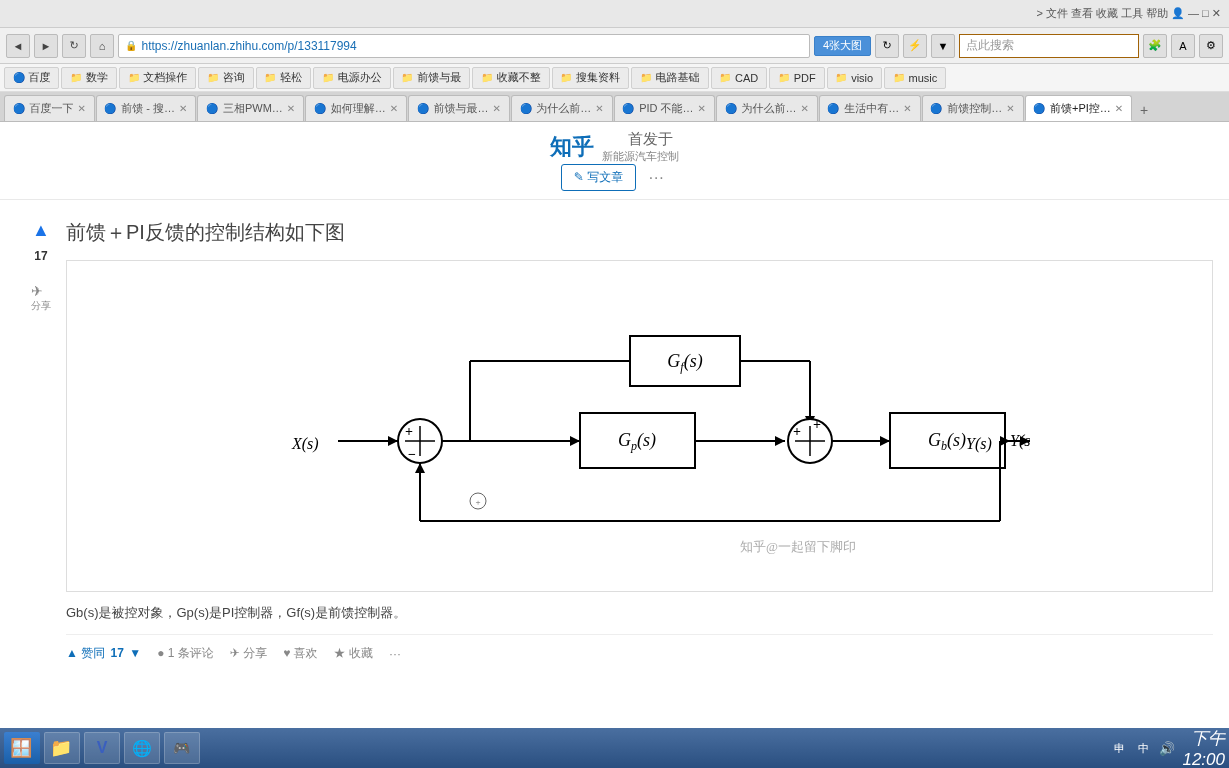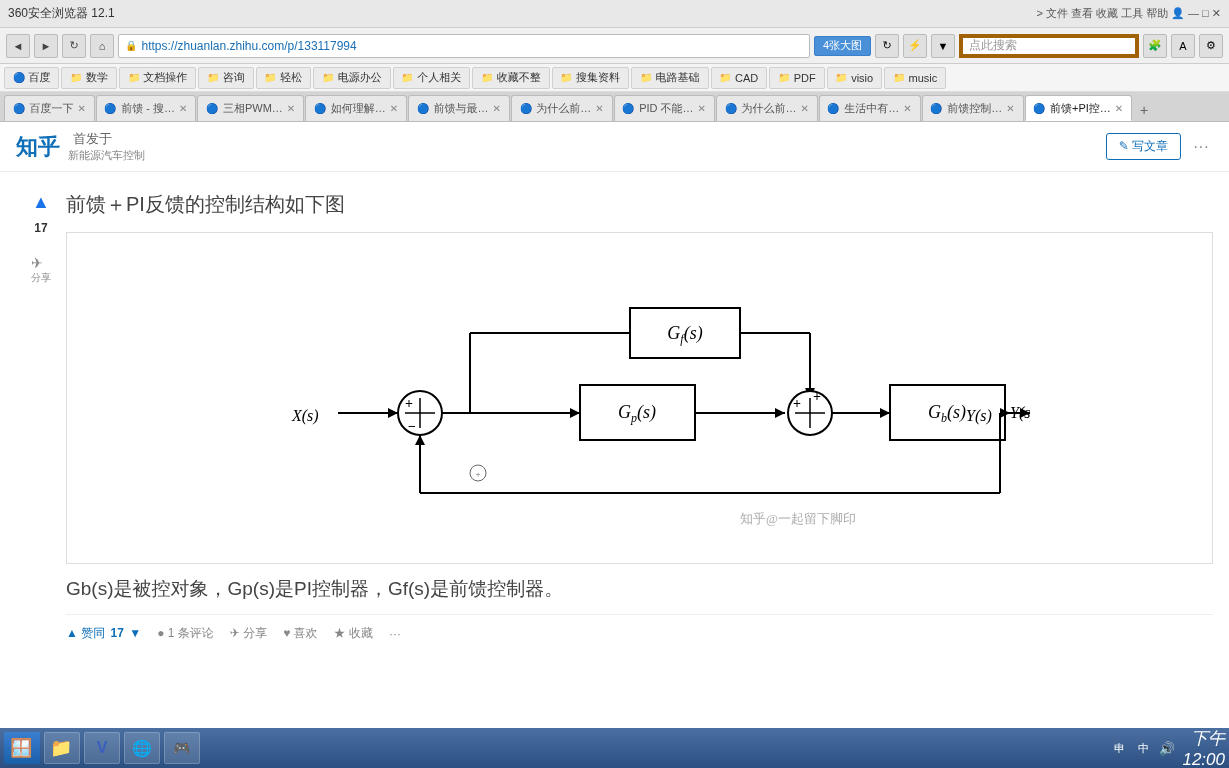--- a/index.html
+++ b/index.html
@@ -24,21 +24,21 @@
       height: 36px;
       display: flex;
       align-items: center;
       padding: 0 6px;
       gap: 4px;
       border-bottom: 1px solid #ccc;
     }
     .nav-btn { width: 24px; height: 24px; background: #e0e0e0; border: 1px solid #bbb; border-radius: 2px; display: flex; align-items: center; justify-content: center; cursor: pointer; font-size: 11px; color: #444; }
     .address-bar { flex: 1; height: 24px; border: 1px solid #bbb; border-radius: 2px; padding: 0 6px; background: white; font-size: 12px; color: #1a6fb5; display: flex; align-items: center; }
     .address-bar-lock { color: #5a5; margin-right: 4px; font-size: 10px; }
-    .nav-search { width: 180px; height: 24px; border: 4px solid #a16207; background: white; padding: 0 6px; font-size: 12px; display: flex; align-items: center; color: #999; }
+    .nav-search { width: 180px; height: 24px; border: 1px solid #a16207; background: white; padding: 0 6px; font-size: 12px; display: flex; align-items: center; color: #999; }
     .nav-action-btn { height: 20px; padding: 0 8px; background: #4a90d9; border: 1px solid #3a80c9; border-radius: 2px; color: white; font-size: 11px; cursor: pointer; display: flex; align-items: center; }
     .nav-icon-btn { width: 24px; height: 24px; background: #e0e0e0; border: 1px solid #bbb; border-radius: 2px; display: flex; align-items: center; justify-content: center; cursor: pointer; font-size: 11px; }
 
     
     .bookmarks-bar {
       background: #f5f5f5;
       height: 28px;
       display: flex;
       align-items: center;
       padding: 0 4px;
@@ -109,23 +109,24 @@
     }
 
     
     .zhihu-header {
       background: white;
       border-bottom: 1px solid #e9e9e9;
       padding: 8px 16px;
       display: flex;
       align-items: center;
       justify-content: space-between;
+      flex-direction: column;
     }
     .zhihu-logo { color: #0e6eb8; font-size: 22px; font-weight: bold; font-family: 'SimHei', serif; }
-    .zhihu-breadcrumb { font-size: 13px; color: #666; margin-left: 5px; }
+    .zhihu-breadcrumb { font-size: 15px; color: #666; margin-left: 26px; }
     .zhihu-subtitle { font-size: 11px; color: #888; }
     .write-btn { background: white; border: 1px solid #0e6eb8; color: #0e6eb8; padding: 4px 12px; border-radius: 3px; font-size: 12px; cursor: pointer; display: flex; align-items: center; gap: 4px; }
     .more-btn { background: none; border: none; color: #888; font-size: 16px; cursor: pointer; padding: 0 4px; }
 
     
     .article-area {
       display: flex;
       padding: 16px;
     }
     .vote-sidebar {
@@ -159,21 +160,21 @@
 
     
     .diagram-svg-wrap {
       background: white;
       width: 780px;
       height: 290px;
       position: relative;
     }
 
     
-    .desc-text { font-size: 19px; color: #444; margin: 12px 0; }
+    .desc-text { font-size: 13px; color: #444; margin: 12px 0; }
 
     
     .action-bar {
       display: flex;
       align-items: center;
       gap: 16px;
       padding: 10px 0;
       border-top: 1px solid #eee;
       font-size: 12px;
       color: #888;
@@ -209,21 +210,20 @@
     .taskbar-app { width: 36px; height: 32px; background: rgba(255,255,255,0.15); border: 1px solid rgba(255,255,255,0.2); border-radius: 2px; display: flex; align-items: center; justify-content: center; cursor: pointer; overflow: hidden; }
     .taskbar-spacer { flex: 1; }
     .taskbar-tray { display: flex; align-items: center; gap: 6px; color: white; font-size: 11px; }
     .tray-icon { width: 18px; height: 18px; display: flex; align-items: center; justify-content: center; font-size: 13px; }
     .tray-time { font-size: 17px; color: white; text-align: right; font-style: italic; }
   </style>
 </head>
 <body>
 
 <div class="browser-titlebar">
-  <span class="browser-titlebar-text">360安全浏览器 12.1</span>
   <span style="flex:1; text-align:right; font-size:11px; color:#555;">&gt; 文件  查看  收藏  工具  帮助  👤  —  □  ✕</span>
 </div>
 
 <div class="nav-bar">
   <div class="nav-btn">◄</div>
   <div class="nav-btn">►</div>
   <div class="nav-btn">↻</div>
   <div class="nav-btn">⌂</div>
   <div class="address-bar">
     <span class="address-bar-lock">🔒</span>
@@ -262,21 +262,21 @@
       <div class="bookmark-item">
         <span class="bookmark-icon">📁</span>
         <span>轻松</span>
       </div>
       <div class="bookmark-item">
         <span class="bookmark-icon">📁</span>
         <span>电源办公</span>
       </div>
       <div class="bookmark-item">
         <span class="bookmark-icon">📁</span>
-        <span>个人相关</span>
+        <span>前馈与最</span>
       </div>
       <div class="bookmark-item">
         <span class="bookmark-icon">📁</span>
         <span>收藏不整</span>
       </div>
       <div class="bookmark-item">
         <span class="bookmark-icon">📁</span>
         <span>搜集资料</span>
       </div>
       <div class="bookmark-item">

